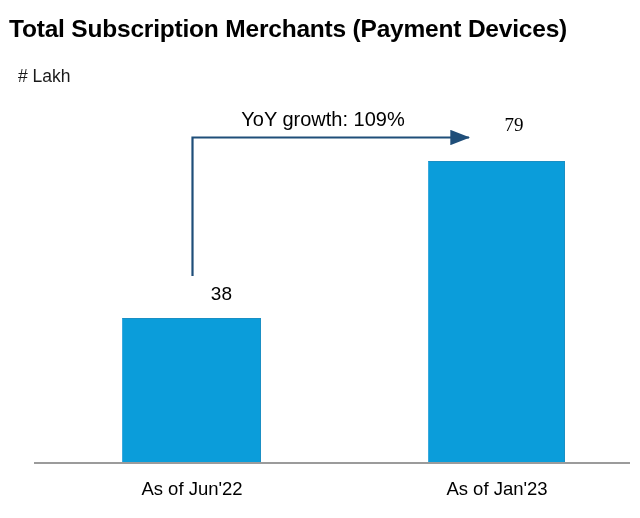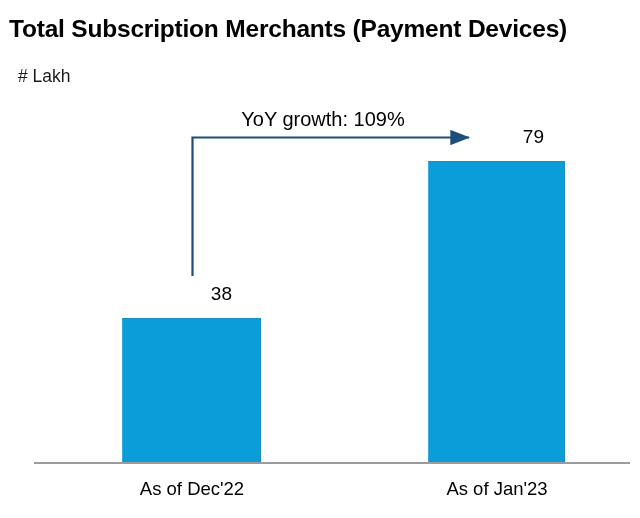--- a/index.html
+++ b/index.html
@@ -84,23 +84,24 @@
     white-space: nowrap;
     line-height: 22px;
   }
   #value-jun22 {
     left: 152px;
     top: 283px;
     width: 80px;
   }
   #value-jun23 {
     left: 484px;
-    top: 126px;
+    top: 114px;
     width: 60px;
-    text-align: right;
+    text-align: center;
+    font-family: Liberation Serif, serif;
   }
 
   #baseline-axis {
     position: absolute;
     left: 34px;
     top: 462px;
     width: 596px;
     height: 2px;
     background: #9b9b9b;
   }
@@ -160,21 +161,21 @@
     <div id="bar-jun22" class="bar"></div>
 
     <div id="bar-jun23" class="bar"></div>
 
     <div id="value-jun22" class="bar-value-label">38</div>
 
     <div id="value-jun23" class="bar-value-label">79</div>
 
     <div id="baseline-axis"></div>
 
-    <div id="category-jun22" class="category-label">As of Dec'22</div>
+    <div id="category-jun22" class="category-label">As of Jun'22</div>
 
     <div id="category-jun23" class="category-label">As of Jan'23</div>
 
     <svg id="growth-arrow-svg" viewBox="0 0 640 518">
       <defs>
         <marker id="arrowhead-marker" markerWidth="9" markerHeight="7" refX="8.5" refY="3.5" orient="auto">
           <polygon points="0 0, 9 3.5, 0 7" fill="#1f4e79"></polygon>
         </marker>
       </defs>
       <path d="M 192.5 276 L 192.5 137.5 L 469 137.5" fill="none" stroke="#1f4e79" stroke-width="2.2" marker-end="url(#arrowhead-marker)"></path>

